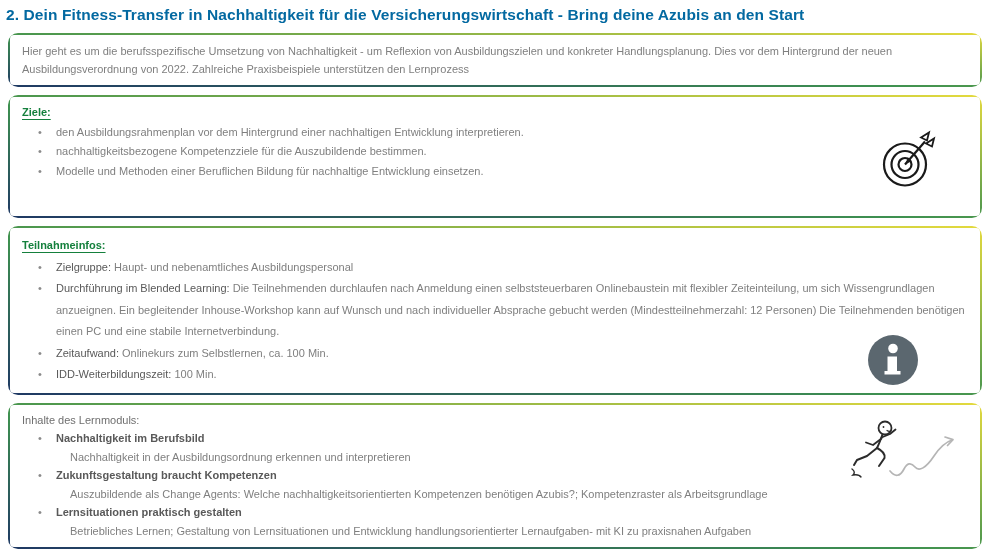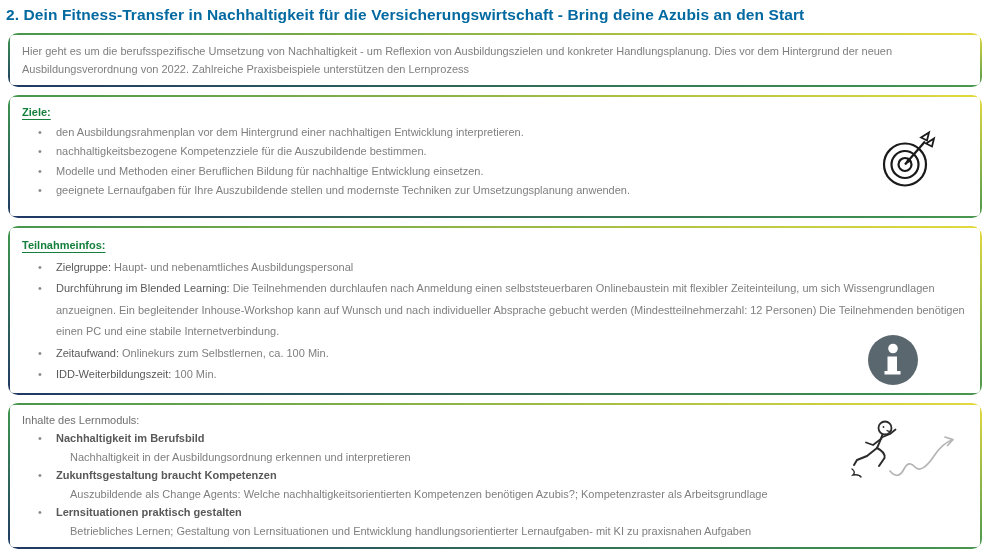--- a/index.html
+++ b/index.html
@@ -45,21 +45,20 @@
   </div>
 
   <div class="gbox box-goals">
     <div class="gbox-inner">
       <div class="goals-text">
         <span class="sec-heading">Ziele:</span>
         <ul class="blist">
           <li>den Ausbildungsrahmenplan vor dem Hintergrund einer nachhaltigen Entwicklung interpretieren.</li>
           <li>nachhaltigkeitsbezogene Kompetenzziele für die Auszubildende bestimmen.</li>
           <li>Modelle und Methoden einer Beruflichen Bildung für nachhaltige Entwicklung einsetzen.</li>
-          <li>geeignete Lernaufgaben für Ihre Auszubildende stellen und modernste Techniken zur Umsetzungsplanung anwenden.</li>
         </ul>
       </div>
       <svg class="corner-icon target-icon" width="56" height="62" viewBox="0 0 56 62" fill="none">
         <circle cx="25" cy="36" r="21" stroke="#1a1a1a" stroke-width="2.2"></circle>
         <circle cx="25" cy="36" r="13.5" stroke="#1a1a1a" stroke-width="2.2"></circle>
         <circle cx="25" cy="36" r="6.5" stroke="#1a1a1a" stroke-width="2.2"></circle>
         <line x1="25" y1="36" x2="45" y2="13" stroke="#1a1a1a" stroke-width="2.2"></line>
         <path d="M25 36 L31 33 L28 29 Z" fill="#1a1a1a"></path>
         <path d="M41 9 L49 4 L47 12 Z" stroke="#1a1a1a" stroke-width="1.8" fill="none"></path>
         <path d="M46 15 L54 10 L52 18 Z" stroke="#1a1a1a" stroke-width="1.8" fill="none"></path>

